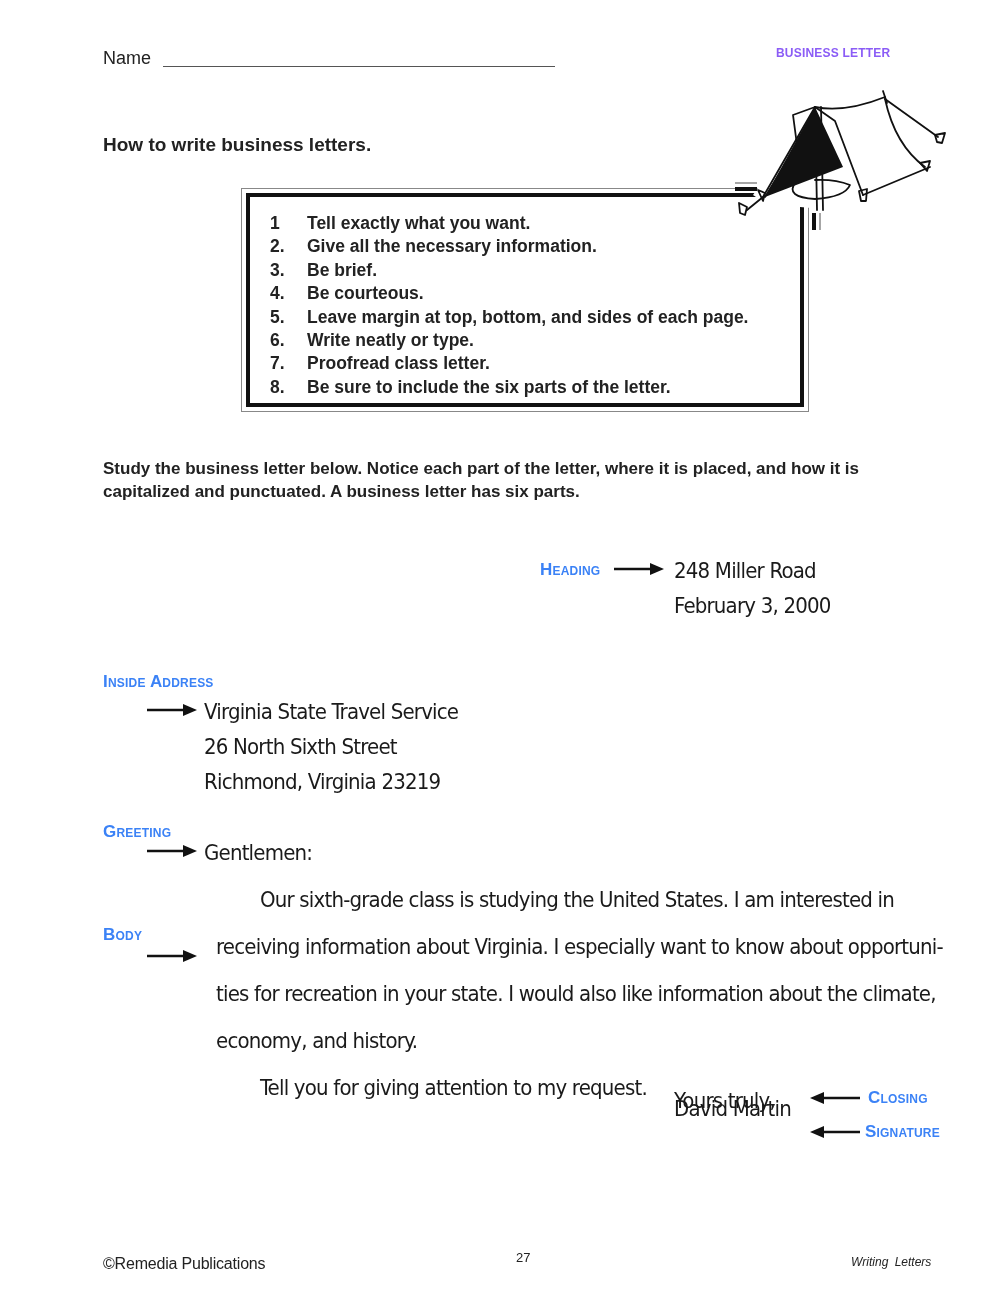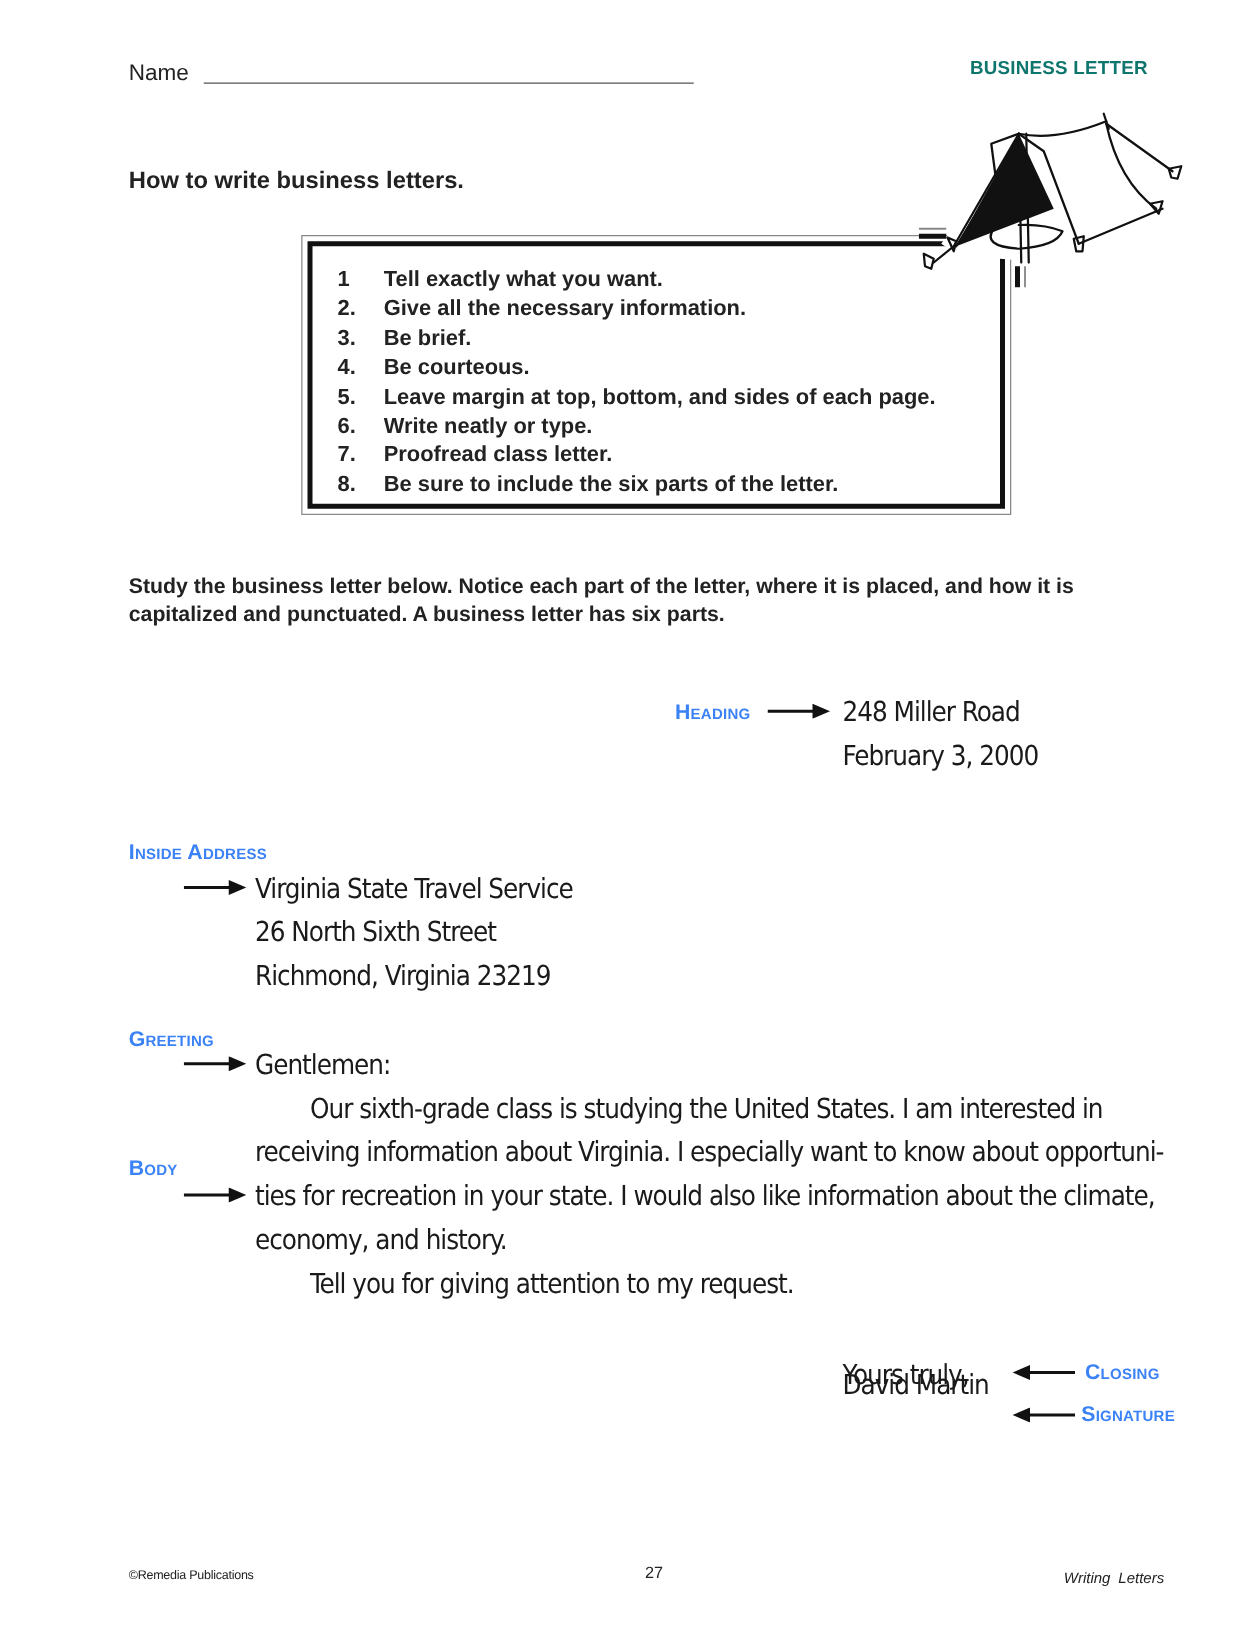--- a/index.html
+++ b/index.html
@@ -23,24 +23,24 @@
       font-size: 18px;
       color: #222;
     }
     .name-line {
       left: 163px; top: 66px;
       width: 392px; height: 0;
       border-top: 1.5px solid #555;
     }
     .section-title {
       left: 776px; top: 46px;
-      font-size: 15px;
+      font-size: 12px;
       font-weight: bold;
       letter-spacing: 0.2px;
-      color: #0f766e;
+      color: #8b5cf6;
     }
     .intro {
       left: 103px; top: 134px;
       font-size: 19px;
       font-weight: bold;
       color: #222;
     }
 
     
     .rules-box {
@@ -127,37 +127,37 @@
     .greeting-arrow { left: 147px; top: 845px; }
     .greeting-text { left: 204px; top: 835px; }
 
     .body-label { left: 103px; top: 925px; }
     .body-arrow { left: 147px; top: 950px; }
     .body-text {
       left: 204px; top: 870px;
       width: 740px;
     }
     .body-text p {
-      margin: 0;
+      margin: 12px;
       white-space: nowrap;
     }
     .body-text .indent { padding-left: 44px; }
 
     .closing-text { left: 674px; top: 1083px; }
     .closing-arrow { left: 810px; top: 1092px; }
     .closing-label { left: 868px; top: 1088px; }
 
     .signature-text { left: 674px; top: 1091px; }
     .signature-arrow { left: 810px; top: 1126px; }
     .signature-label { left: 865px; top: 1122px; }
 
     
     .footer-left {
       left: 103px; top: 1255px;
-      font-size: 10px;
+      font-size: 16px;
       color: #222;
       letter-spacing: -0.2px;
     }
     .footer-center {
       left: 516px; top: 1250px;
       font-size: 13px;
       color: #222;
     }
     .footer-right {
       left: 851px; top: 1255px;

